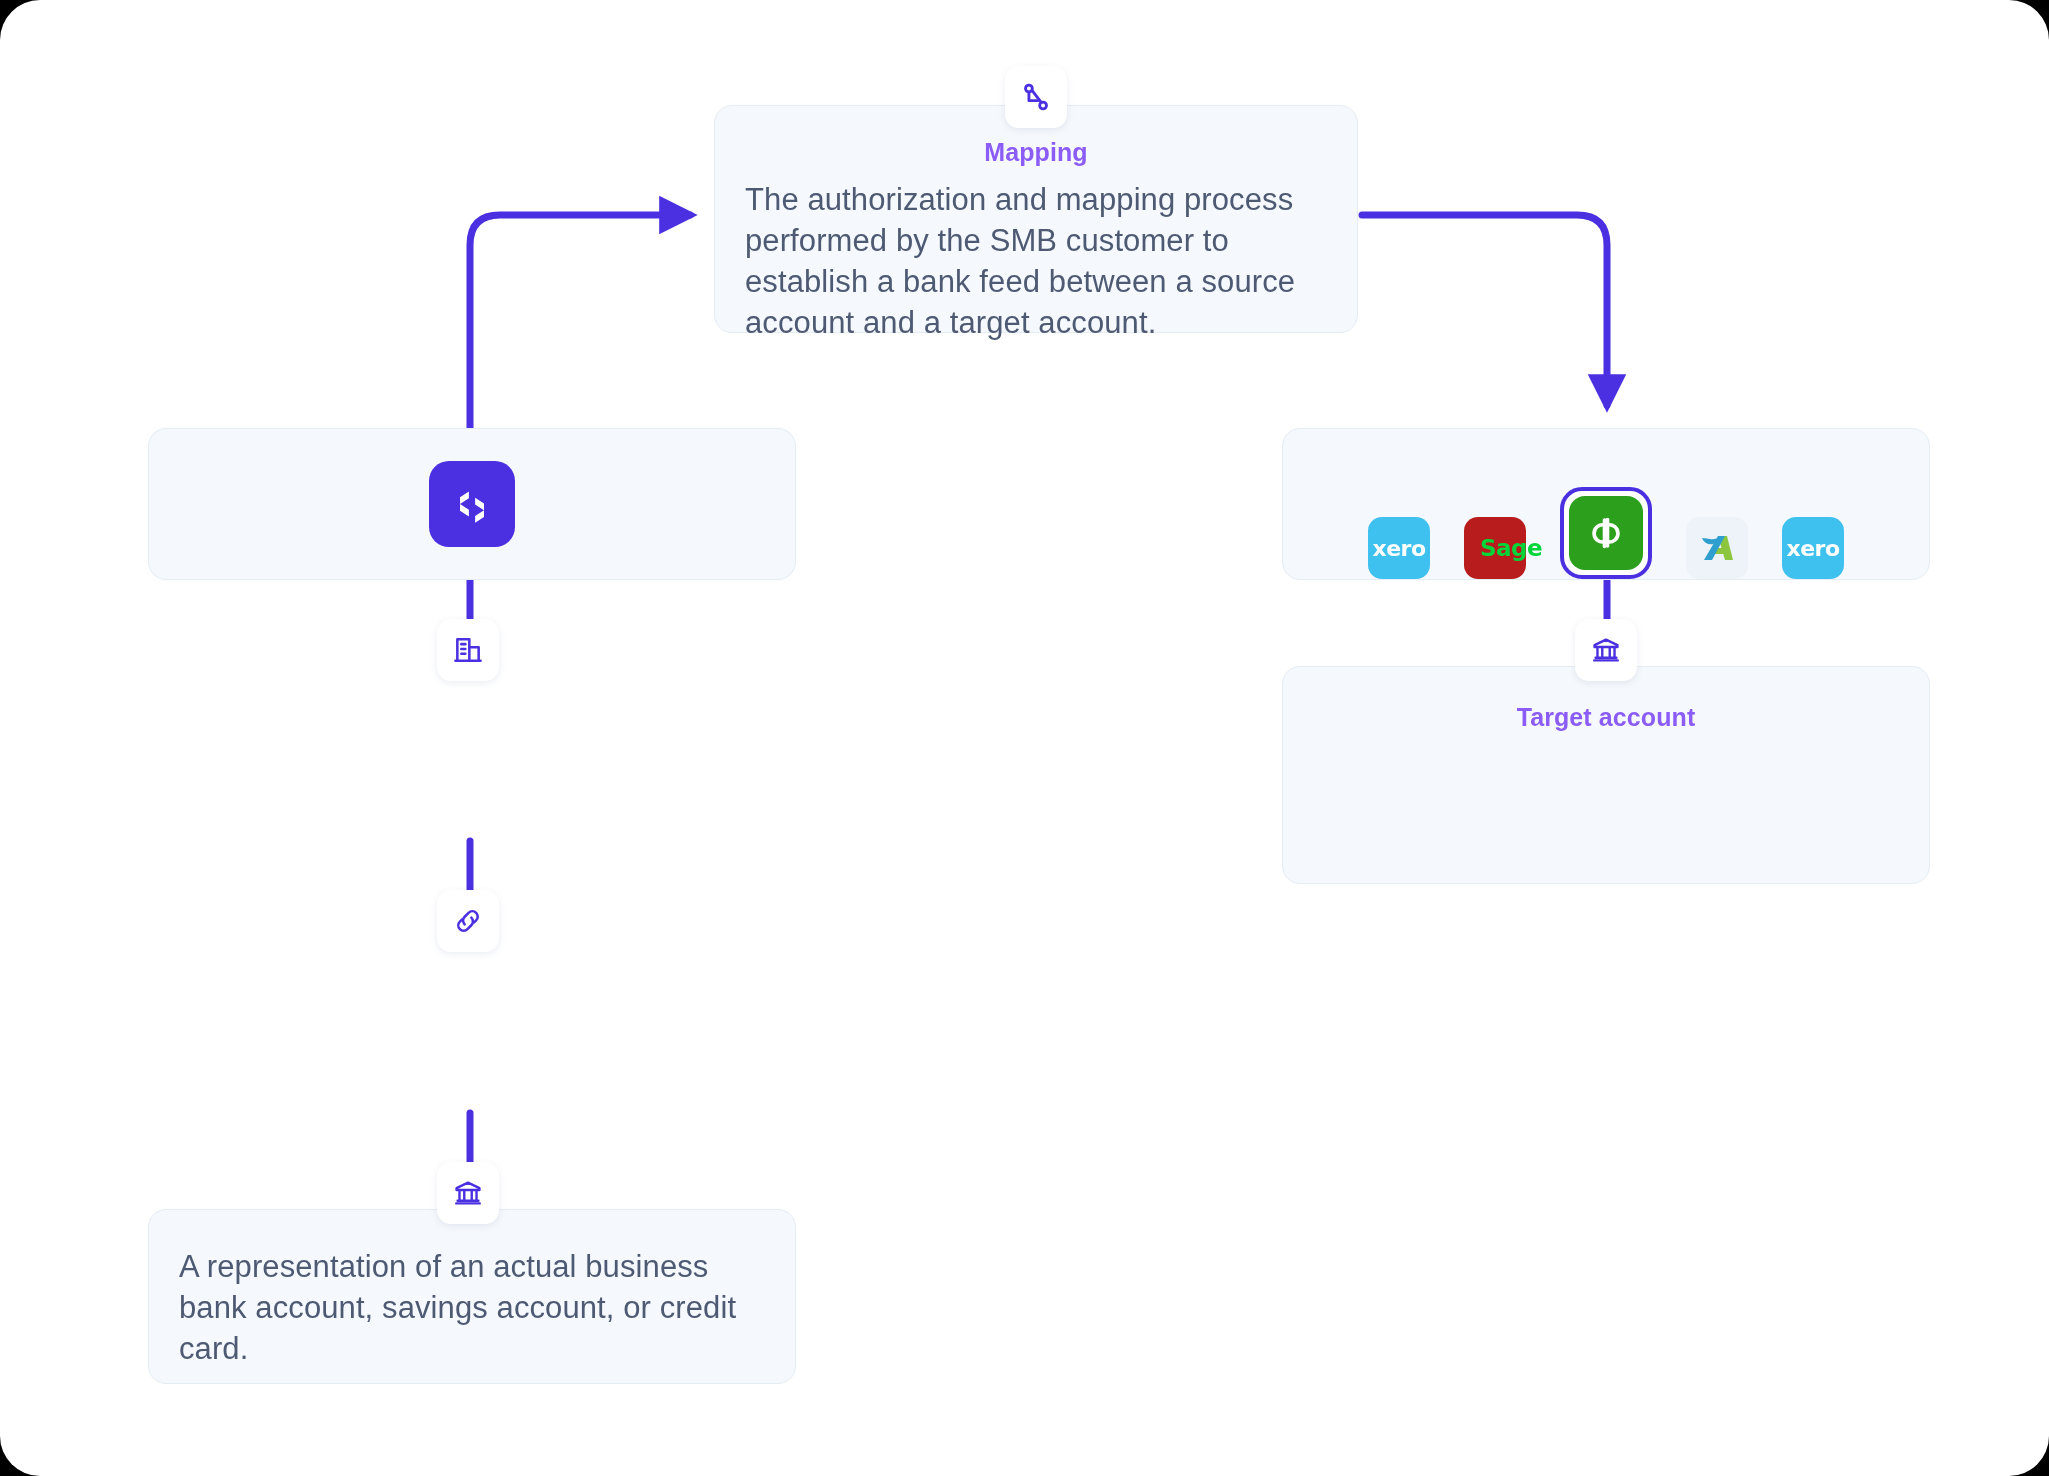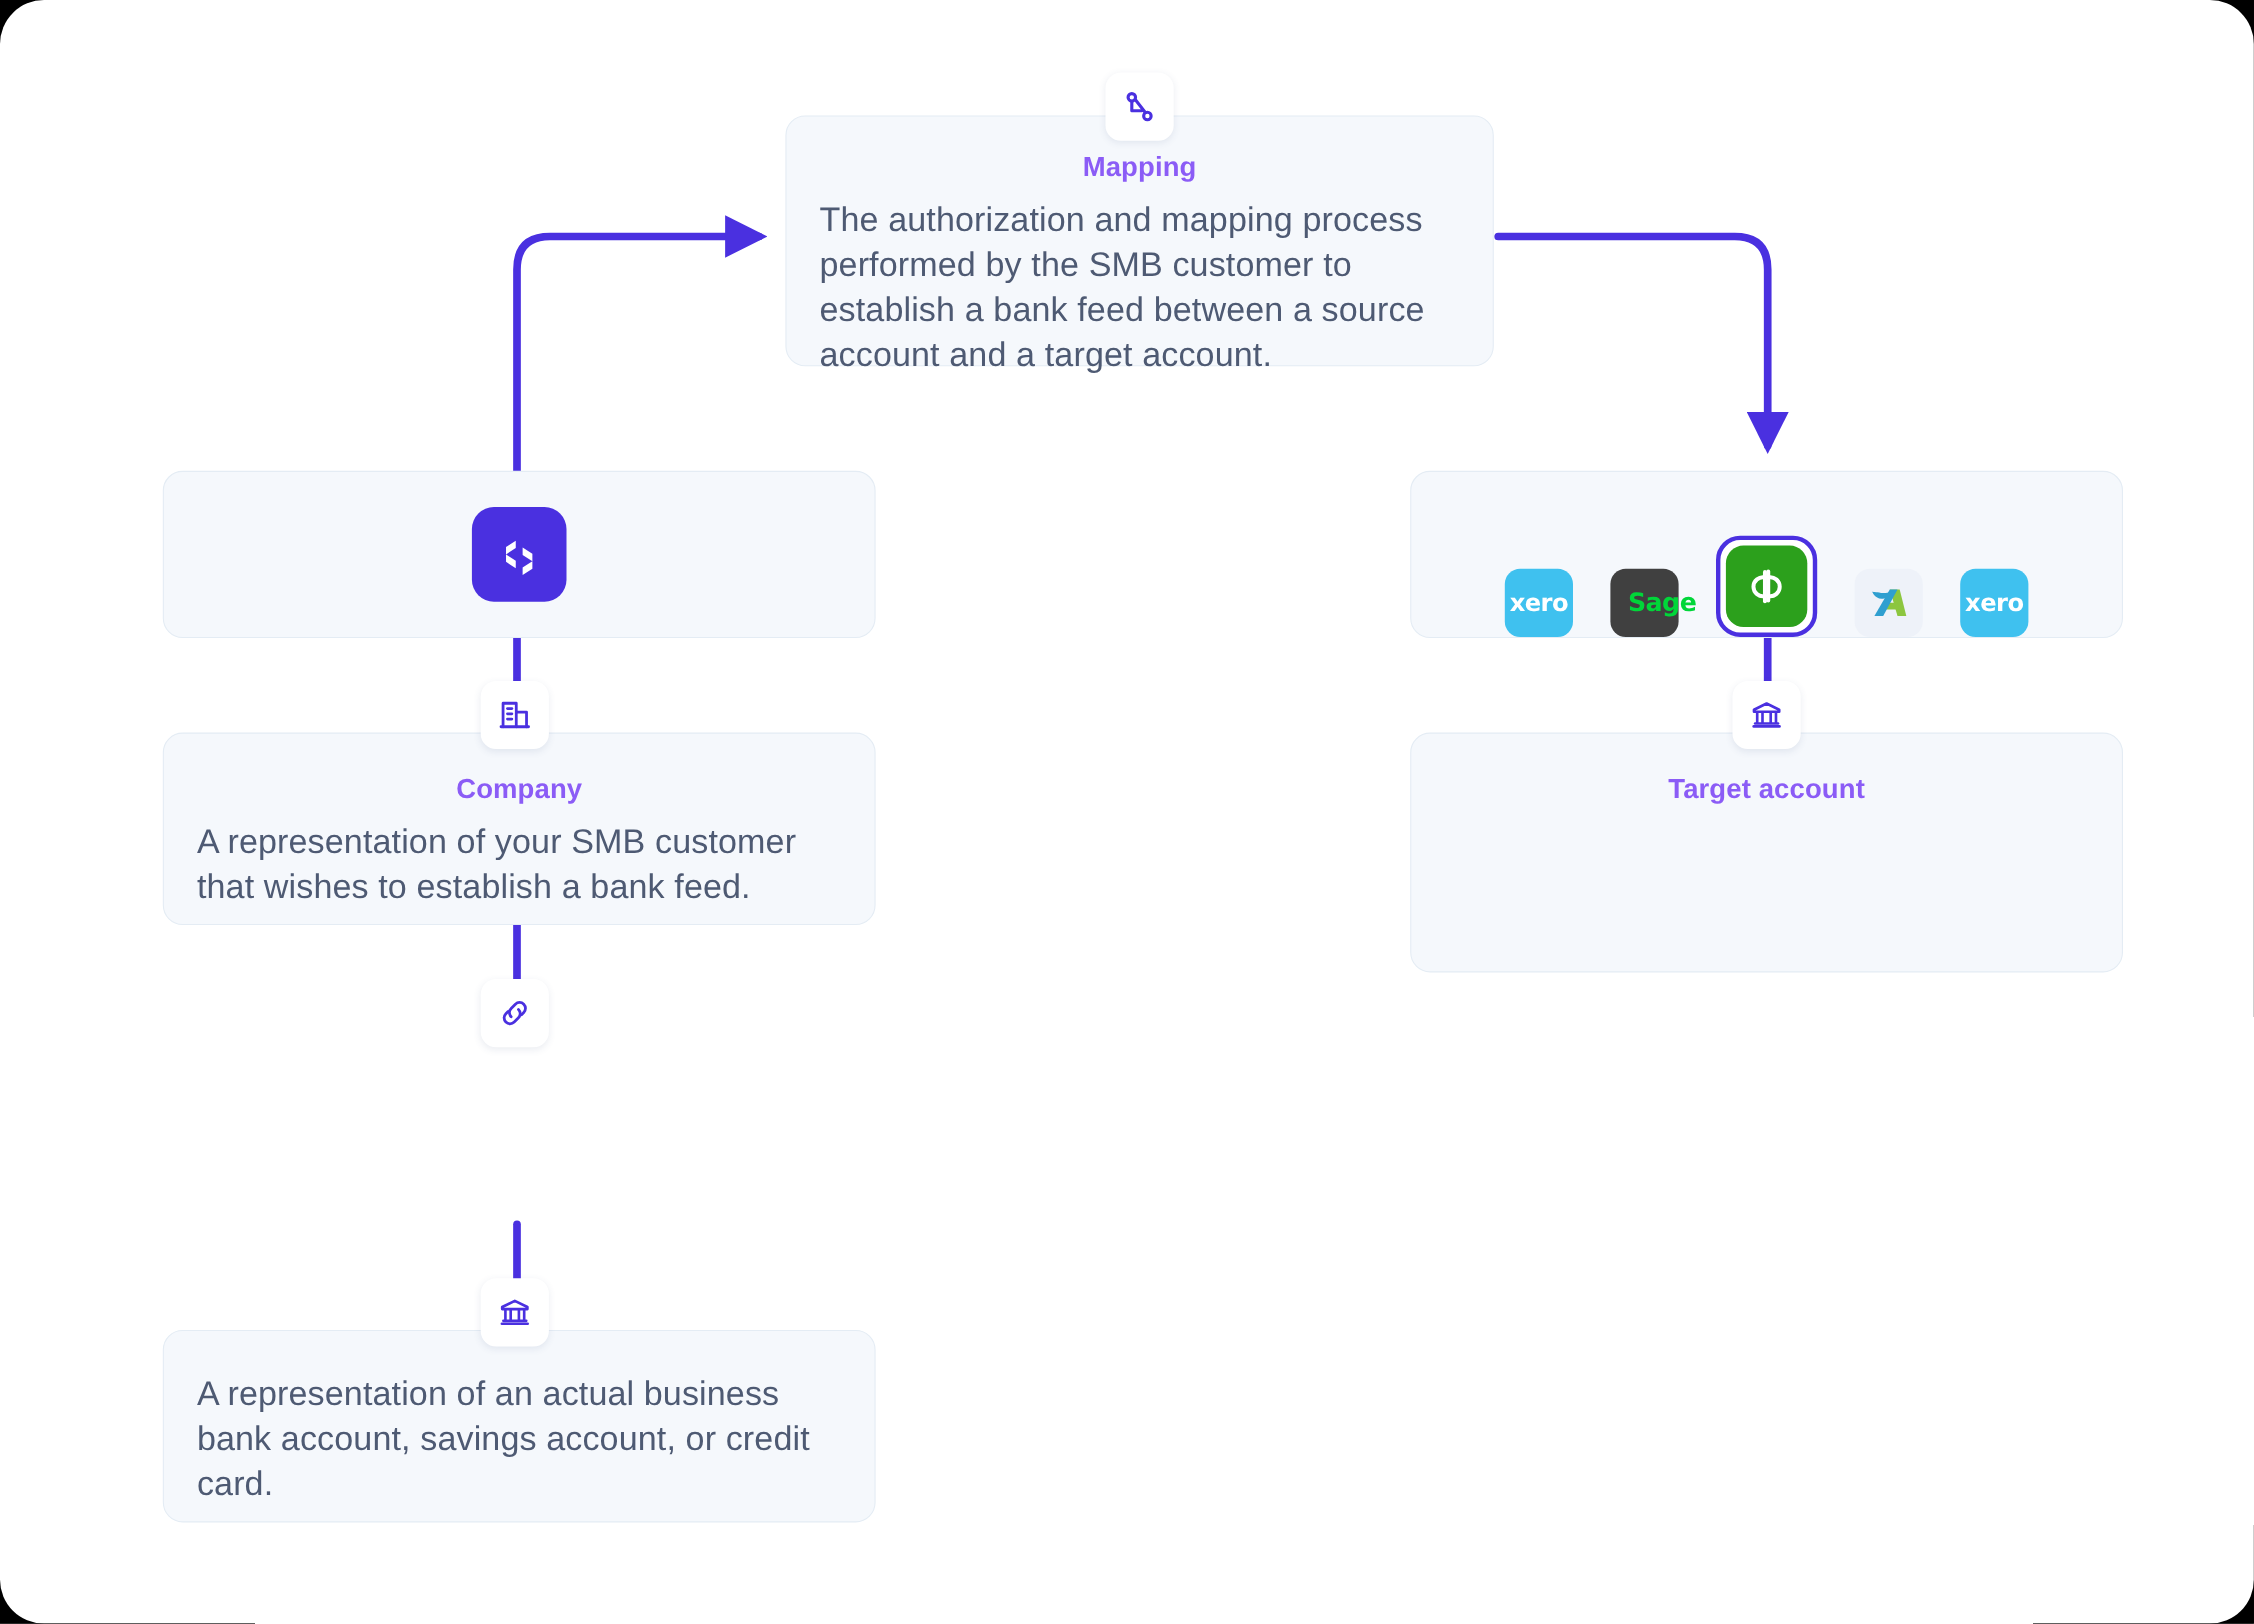--- a/index.html
+++ b/index.html
@@ -114,21 +114,21 @@
     width: 62px;
     height: 62px;
     border-radius: 14px;
     display: flex;
     align-items: center;
     justify-content: center;
     position: relative;
     flex: 0 0 auto;
   }
   .logo-xero  { background: #3fc1ef; }
-  .logo-sage  { background: #404040; padding-left: 32px; }
+  .logo-sage  { background: #b91c1c; padding-left: 32px; }
   .logo-qb    { background: #2ca01c; }
   .logo-fa    { background: #eef2f9; }
 
   .logo-text {
     font-family: "DejaVu Sans", sans-serif;
     font-weight: bold;
     letter-spacing: -.5px;
   }
   .xero-word { color: #ffffff; font-size: 22px; }
   .sage-word { color: #00d639; font-size: 23px; }
@@ -256,24 +256,20 @@
   <div class="badge" id="company-badge">
     <svg width="32" height="32" viewBox="0 0 24 24" fill="none" stroke="#4a30e0" stroke-width="1.9" stroke-linecap="round" stroke-linejoin="round">
       <path d="M 4 20 L 4 4 L 13 4 L 13 20"></path>
       <path d="M 13 10 L 20 10 L 20 20"></path>
       <path d="M 2.6 20 L 21.4 20"></path>
       <path d="M 7 7.6 L 10 7.6"></path>
       <path d="M 7 11.2 L 10 11.2"></path>
       <path d="M 7 14.8 L 10 14.8"></path>
     </svg>
   </div>
-  <div class="card" id="company-card">
-    <div class="card-title">Company</div>
-    <div class="card-desc card-desc-pad">A representation of your SMB customer that wishes to establish a bank feed.</div>
-  </div>
 
   <div class="badge" id="connection-badge">
     <svg width="32" height="32" viewBox="0 0 24 24" fill="none" stroke="#4a30e0" stroke-width="1.9" stroke-linecap="round" stroke-linejoin="round">
       <path d="M 9.5 14.5 A 4 4 0 0 1 9.5 8.8 L 12.4 5.9 A 4 4 0 0 1 18.1 11.6 L 16.6 13.1"></path>
       <path d="M 14.5 9.5 A 4 4 0 0 1 14.5 15.2 L 11.6 18.1 A 4 4 0 0 1 5.9 12.4 L 7.4 10.9"></path>
     </svg>
   </div>
 
   <div class="badge" id="source-badge">
     <svg width="32" height="32" viewBox="0 0 24 24" fill="none" stroke="#4a30e0" stroke-width="1.8" stroke-linecap="round" stroke-linejoin="round">

